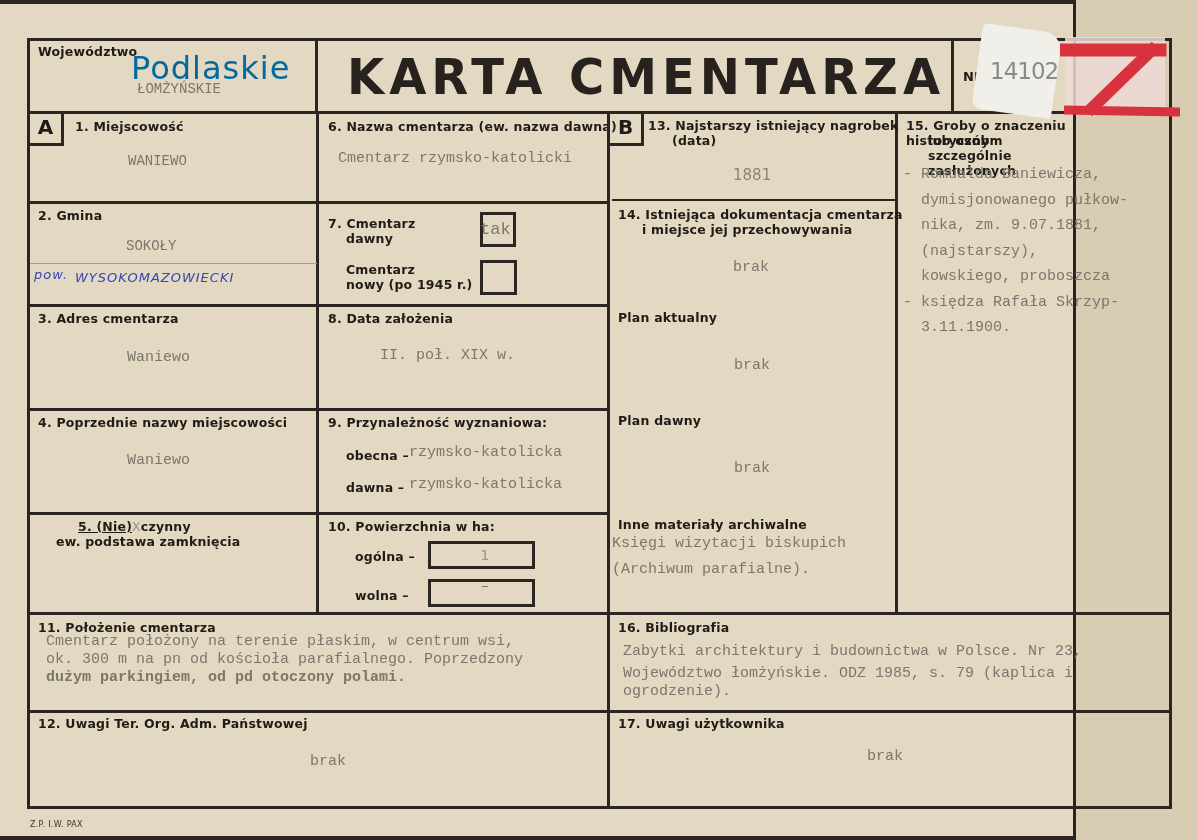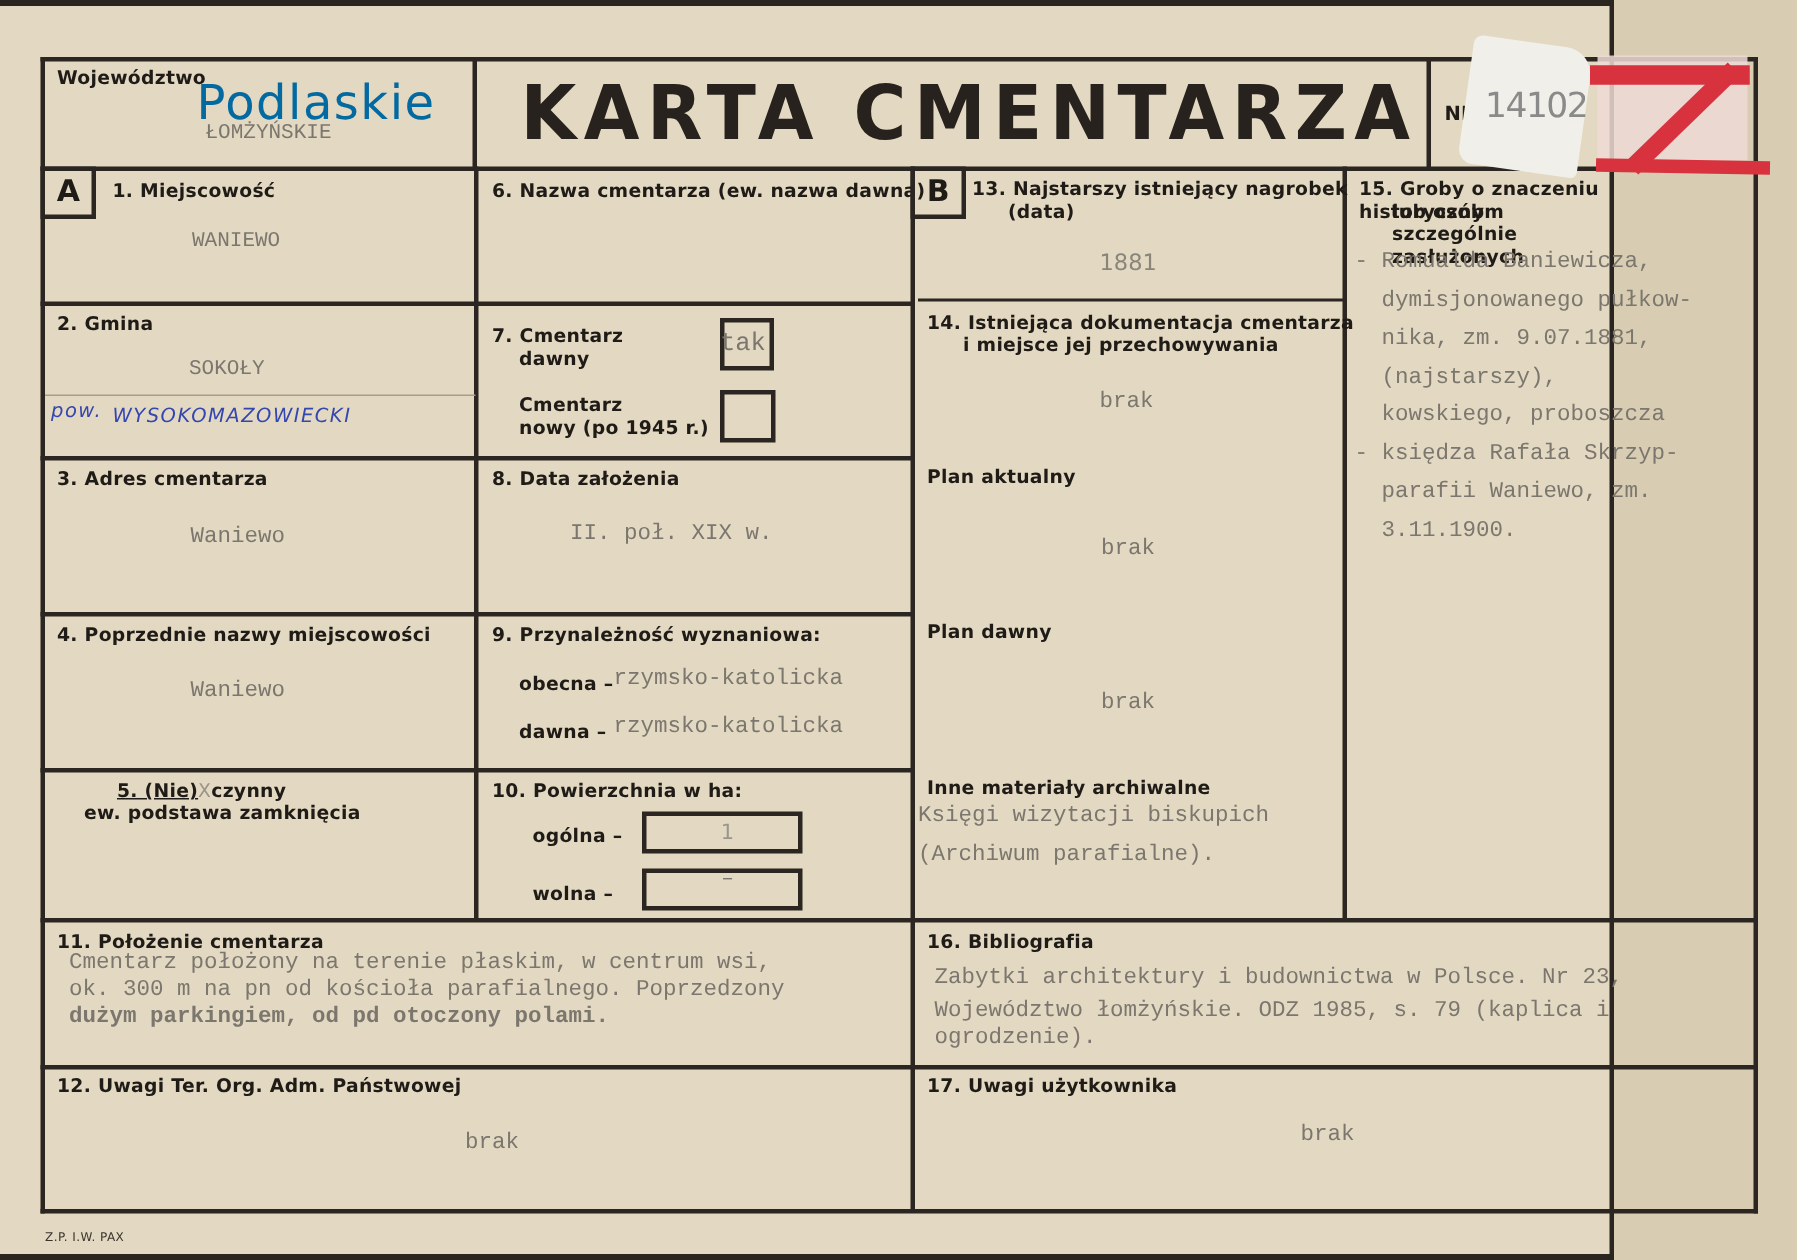--- a/index.html
+++ b/index.html
@@ -141,20 +141,21 @@
 
   <div class="lbl" style="left:38px; top:411px;">4. Poprzednie nazwy miejscowości</div>
   <div class="tw" style="left:127px; top:445px;">Waniewo</div>
 
   <div class="lbl" style="left:44px; top:515px;margin-left:34px;">
     <span style="text-decoration:underline;">5. (Nie)</span><span style="color:#9a9388; font-weight:normal;">X</span><span>czynny</span>
   </div>
   <div class="lbl" style="left:56px; top:530px;">ew. podstawa zamknięcia</div>
 
   <div class="lbl" style="left:328px; top:115px;">6. Nazwa cmentarza (ew. nazwa dawna)</div>
+  <div class="tw" style="left:338px; top:143px;">Cmentarz rzymsko-katolicki</div>
 
   <div class="lbl" style="left:328px; top:212px;">7. Cmentarz</div>
   <div class="lbl" style="left:346px; top:227px;">dawny</div>
   <div class="chk" style="left:480px; top:208px; width:36px; height:35px;">
     <div class="tw" style="left:-3px; top:3px; font-size:17px;">tak</div>
   </div>
   <div class="lbl" style="left:346px; top:258px;">Cmentarz</div>
   <div class="lbl" style="left:346px; top:273px;">nowy (po 1945 r.)</div>
   <div class="chk" style="left:480px; top:256px; width:37px; height:35px;">
     <span></span>
@@ -200,21 +201,20 @@
 
   <div class="lbl" style="left:906px; top:114px;">15. Groby o znaczeniu historycznym</div>
   <div class="lbl" style="left:928px; top:129px;">lub osób szczególnie zasłużonych</div>
   <div class="abs" style="left:903px; top:158px;">
     <div class="tw" style="position:relative; line-height:25.5px;">- Romualda Baniewicza,</div>
     <div class="tw" style="position:relative; line-height:25.5px;">  dymisjonowanego pułkow-</div>
     <div class="tw" style="position:relative; line-height:25.5px;">  nika, zm. 9.07.1881,</div>
     <div class="tw" style="position:relative; line-height:25.5px;">  (najstarszy),</div>
     <div class="tw" style="position:relative; line-height:25.5px;">  kowskiego, proboszcza</div>
     <div class="tw" style="position:relative; line-height:25.5px;">- księdza Rafała Skrzyp-</div>
-    <div class="tw" style="position:relative; line-height:25.5px;">  parafii Waniewo, zm.</div>
     <div class="tw" style="position:relative; line-height:25.5px;">  3.11.1900.</div>
   </div>
 
   <div class="lbl" style="left:38px; top:616px;">11. Położenie cmentarza</div>
   <div class="abs" style="left:46px; top:629px;">
     <div class="tw" style="position:relative; line-height:18px;">Cmentarz położony na terenie płaskim, w centrum wsi,</div>
     <div class="tw" style="position:relative; line-height:18px;">ok. 300 m na pn od kościoła parafialnego. Poprzedzony</div>
     <div class="tw" style="position:relative; line-height:18px;font-weight:bold;">dużym parkingiem, od pd otoczony polami.</div>
   </div>
 

